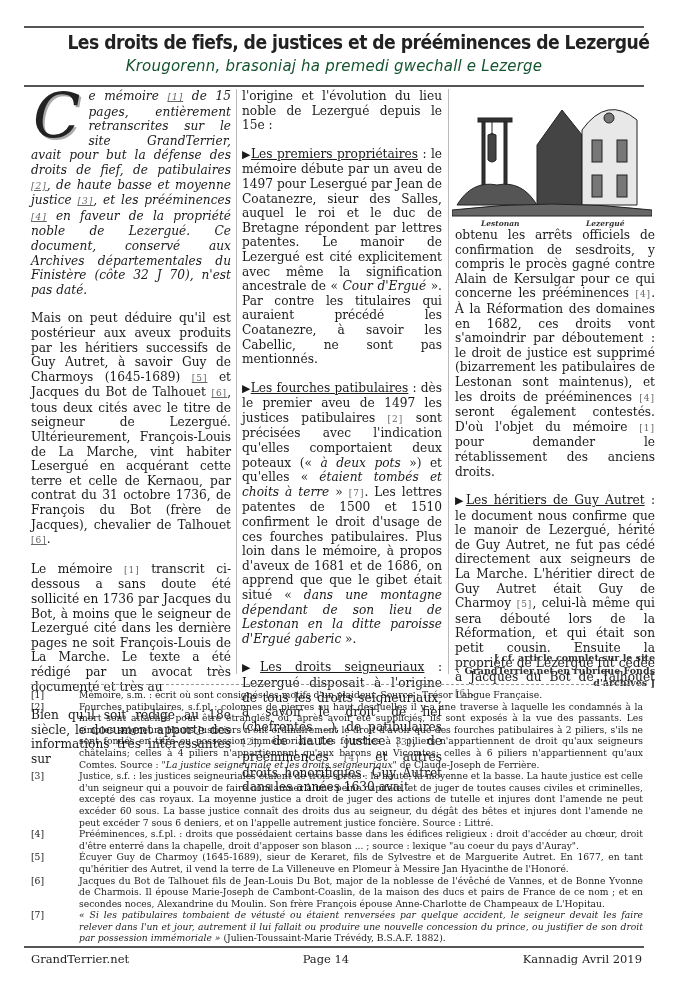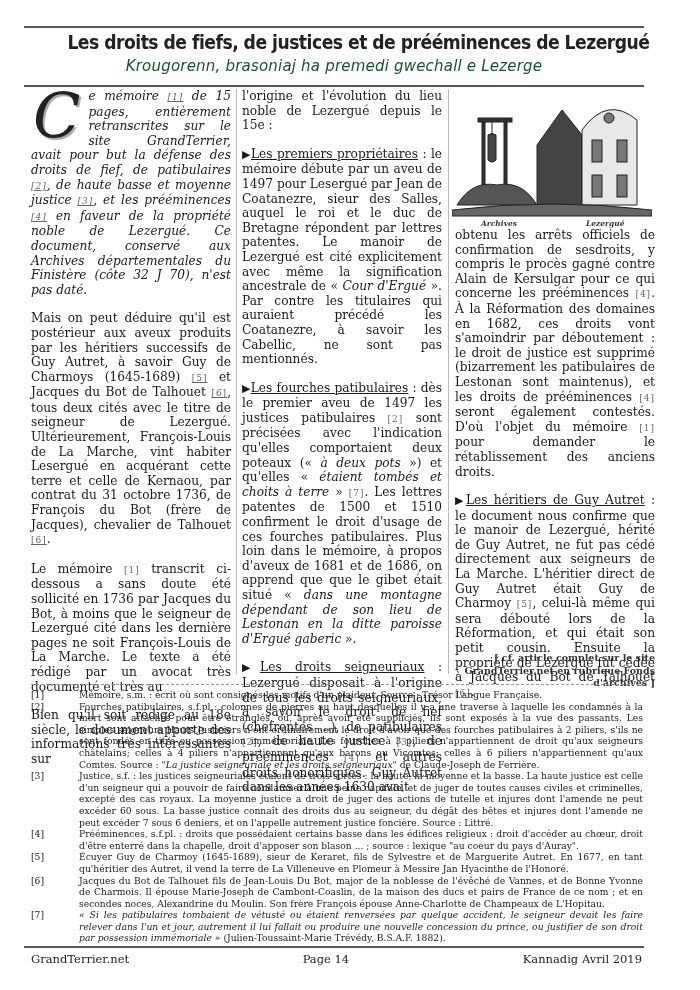--- a/index.html
+++ b/index.html
@@ -70,21 +70,21 @@
     <path d="M85 115 L85 55 L110 20 L130 45 L130 115 Z" fill="#444"></path>
     <path d="M130 115 L130 40 Q155 5 185 30 L185 115 Z" fill="#e8e8e8"></path>
     <rect x="140" y="50" width="10" height="22" fill="#777"></rect>
     <rect x="165" y="50" width="10" height="22" fill="#777"></rect>
     <rect x="140" y="85" width="10" height="22" fill="#777"></rect>
     <rect x="165" y="85" width="10" height="22" fill="#777"></rect>
     <circle cx="157" cy="28" r="5" fill="#777"></circle>
     <path d="M0 120 Q100 108 200 120 L200 126 L0 126 Z" fill="#666"></path>
   </g>
 </svg>
-<div class="caption-l">Archives</div>
+<div class="caption-l">Lestonan</div>
 <div class="caption-r">Lezergué</div>
 
 <div class="col col3">
   <p><span>obtenu les arrêts officiels de confirmation de sesdroits, y compris le procès gagné contre Alain de Kersulgar pour ce qui concerne les prééminences </span><span class="ref2">[4]</span><span>. À la Réformation des domaines en 1682, ces droits vont s'amoindrir par déboutement : le droit de justice est supprimé (bizarrement les patibulaires de Lestonan sont maintenus), et les droits de prééminences </span><span class="ref2">[4]</span><span> seront également contestés. D'où l'objet du mémoire </span><span class="ref2">[1]</span><span> pour demander le rétablissement des anciens droits.</span></p>
   <p><span class="arrow">▶</span><span class="heading">Les héritiers de Guy Autret</span><span> : le document nous confirme que le manoir de Lezergué, hérité de Guy Autret, ne fut pas cédé directement aux seigneurs de La Marche. L'héritier direct de Guy Autret était Guy de Charmoy </span><span class="ref2">[5]</span><span>, celui-là même qui sera débouté lors de la Réformation, et qui était son petit cousin. Ensuite la propriété de Lezergué fut cédée à Jacques du Bot de Talhouet </span><span class="ref2">[6]</span><span>.</span></p>
 </div>
 <div class="cf">[ cf. article complet sur le site GrandTerrier.net en rubrique Fonds d'archives ]</div>
 
 <div class="dash-rule"></div>
 <div class="notes" id="notes">

